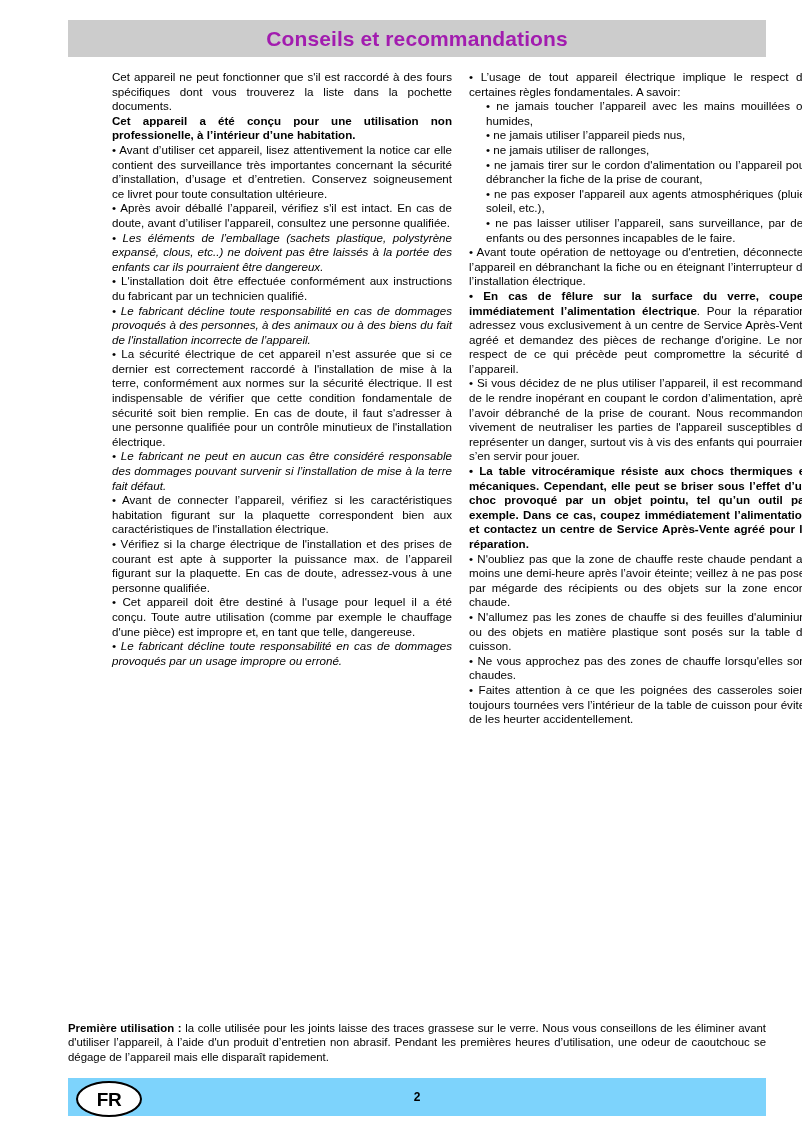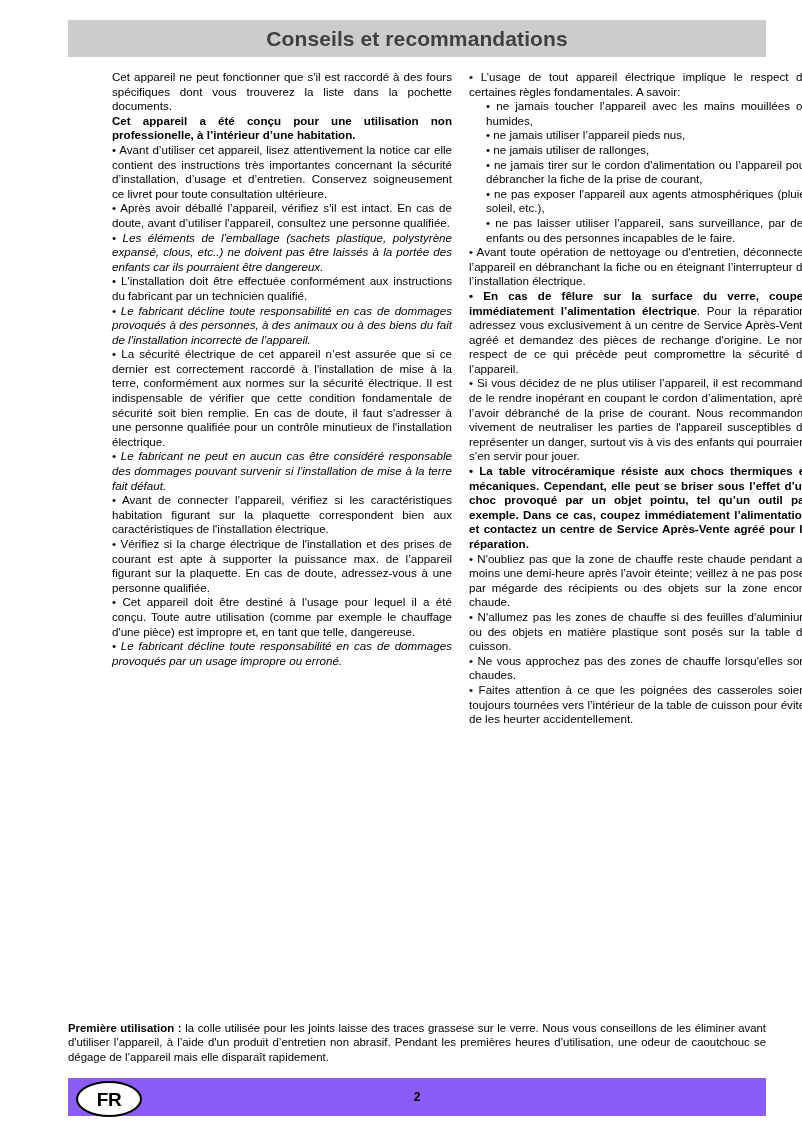--- a/index.html
+++ b/index.html
@@ -33,21 +33,21 @@
     background: #cccccc;
     display: flex;
     align-items: center;
     justify-content: center;
   }
   .title-bar h1 {
     margin: 0;
     font-size: 21px;
     font-weight: bold;
     letter-spacing: 0.1px;
-    color: #404040;
+    color: #a21caf;
     font-family: "Liberation Sans", sans-serif;
   }
 
   
   .columns {
     position: absolute;
     left: 68px;
     top: 70px;
     width: 698px;
     display: flex;
@@ -82,21 +82,21 @@
     font-weight: bold;
   }
 
   
   .footer-bar {
     position: absolute;
     left: 68px;
     top: 1078px;
     width: 698px;
     height: 38px;
-    background: #8b5cf6;
+    background: #7dd3fc;
   }
   .fr-badge {
     position: absolute;
     left: 8px;
     top: 3px;
     width: 62px;
     height: 32px;
     border-radius: 50%;
     background: #ffffff;
     border: 2px solid #000000;
@@ -129,21 +129,21 @@
 <div class="page">
 
   <div class="title-bar">
     <h1>Conseils et recommandations</h1>
   </div>
 
   <div class="columns">
     <div class="col" id="col-left">
         <p class="">Cet appareil ne peut fonctionner que s'il est raccordé à des fours spécifiques dont vous trouverez la liste dans la pochette documents.</p>
         <p class="b">Cet appareil a été conçu pour une utilisation non professionelle, à l’intérieur d’une habitation.</p>
-        <p class="">• Avant d’utiliser cet appareil, lisez attentivement la notice car elle contient des instructions très importantes concernant la sécurité d’installation, d’usage et d’entretien. Conservez soigneusement ce livret pour toute consultation ultérieure.</p>
+        <p class="">• Avant d’utiliser cet appareil, lisez attentivement la notice car elle contient des surveillance très importantes concernant la sécurité d’installation, d’usage et d’entretien. Conservez soigneusement ce livret pour toute consultation ultérieure.</p>
         <p class="">• Après avoir déballé l’appareil, vérifiez s'il est intact. En cas de doute, avant d’utiliser l'appareil, consultez une personne qualifiée.</p>
         <p class="i">• Les éléments de l’emballage (sachets plastique, polystyrène expansé, clous, etc..) ne doivent pas être laissés à la portée des enfants car ils pourraient être dangereux.</p>
         <p class="">• L'installation doit être effectuée conformément aux instructions du fabricant par un technicien qualifié.</p>
         <p class="i">• Le fabricant décline toute responsabilité en cas de dommages provoqués à des personnes, à des animaux ou à des biens du fait de l'installation incorrecte de l’appareil.</p>
         <p class="">• La sécurité électrique de cet appareil n’est assurée que si ce dernier est correctement raccordé à l'installation de mise à la terre, conformément aux normes sur la sécurité électrique. Il est indispensable de vérifier que cette condition fondamentale de sécurité soit bien remplie. En cas de doute, il faut s'adresser à une personne qualifiée pour un contrôle minutieux de l'installation électrique.</p>
         <p class="i">• Le fabricant ne peut en aucun cas être considéré responsable des dommages pouvant survenir si l’installation de mise à la terre fait défaut.</p>
         <p class="">• Avant de connecter l’appareil, vérifiez si les caractéristiques habitation figurant sur la plaquette correspondent bien aux caractéristiques de l'installation électrique.</p>
         <p class="">• Vérifiez si la charge électrique de l'installation et des prises de courant est apte à supporter la puissance max. de l’appareil figurant sur la plaquette. En cas de doute, adressez-vous à une personne qualifiée.</p>
         <p class="">• Cet appareil doit être destiné à l'usage pour lequel il a été conçu. Toute autre utilisation (comme par exemple le chauffage d'une pièce) est impropre et, en tant que telle, dangereuse.</p>
         <p class="i">• Le fabricant décline toute responsabilité en cas de dommages provoqués par un usage impropre ou erroné.</p>

